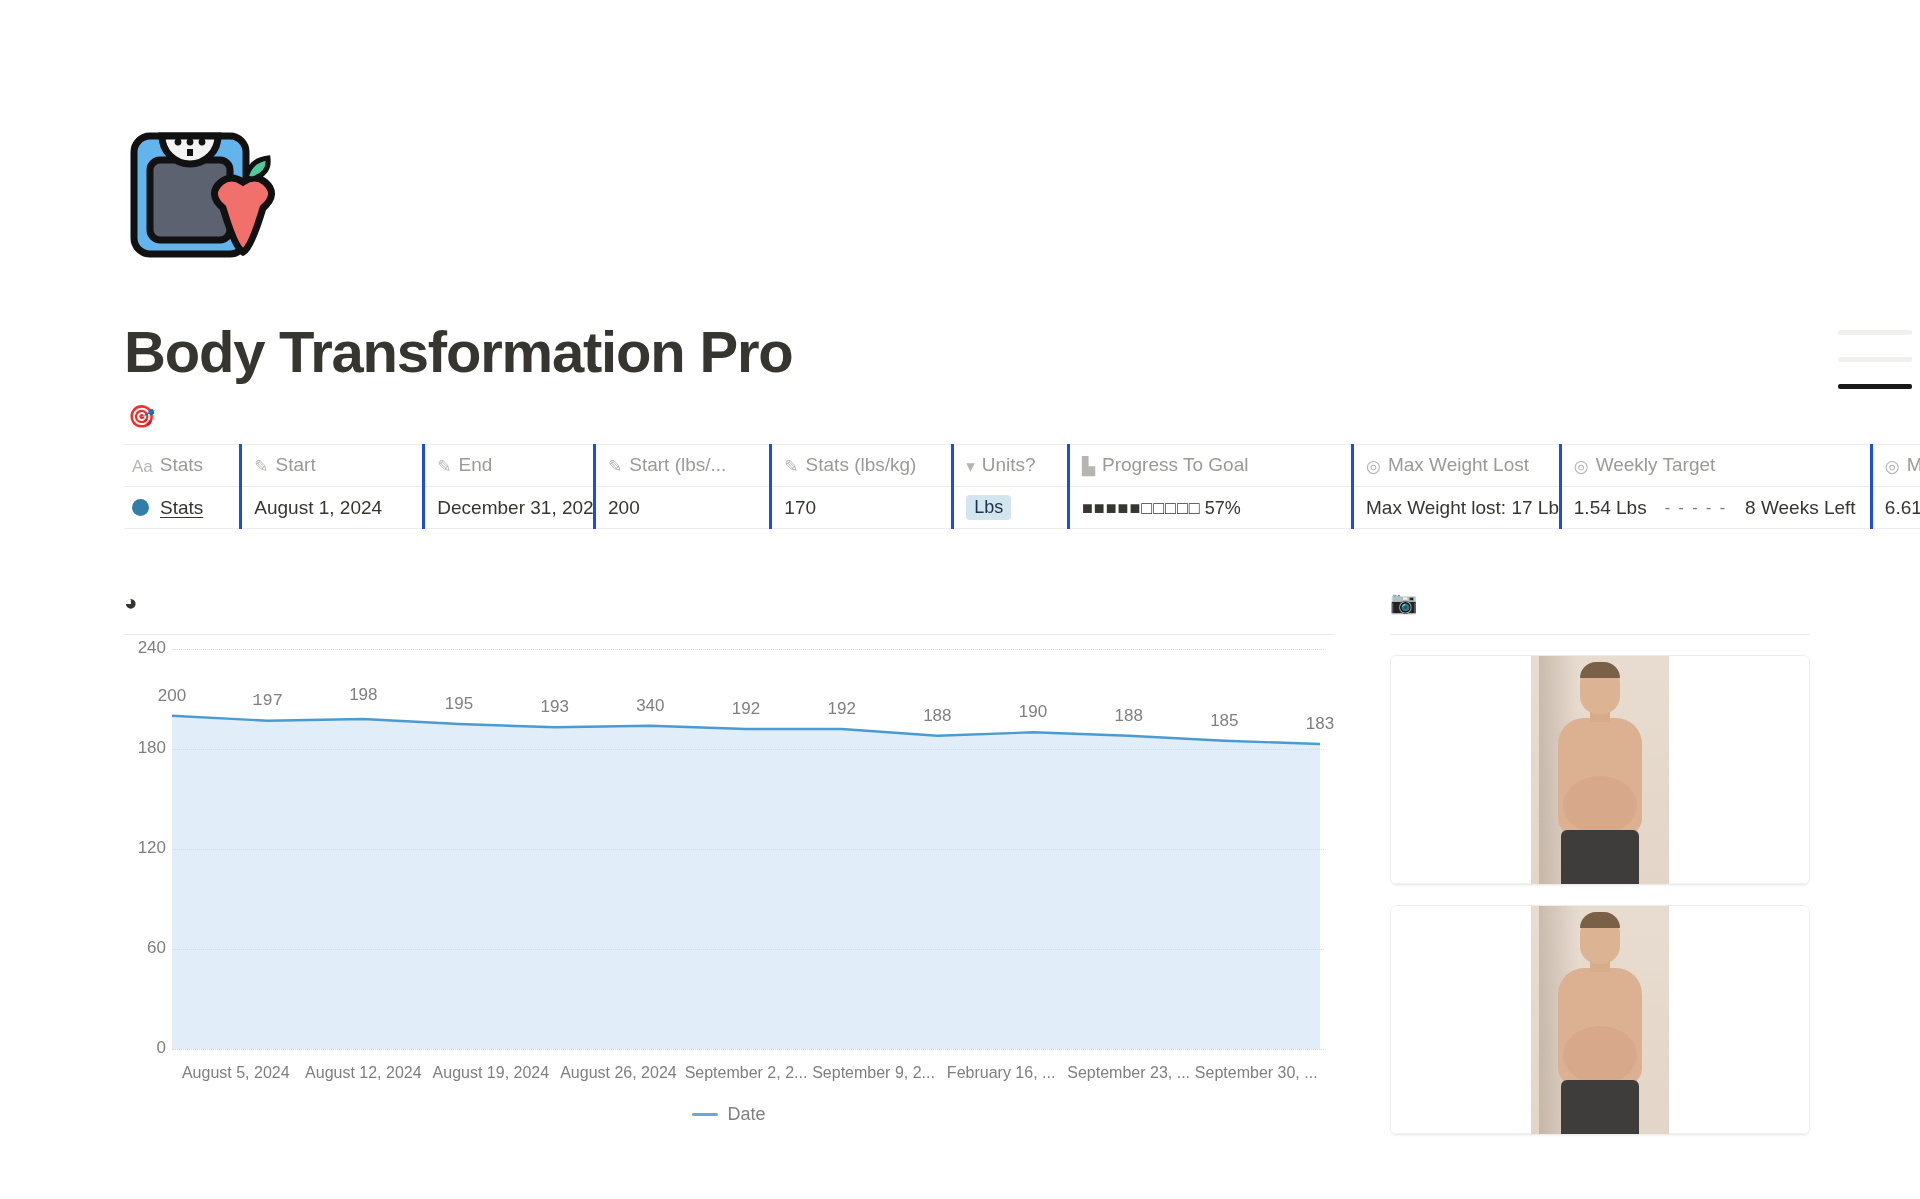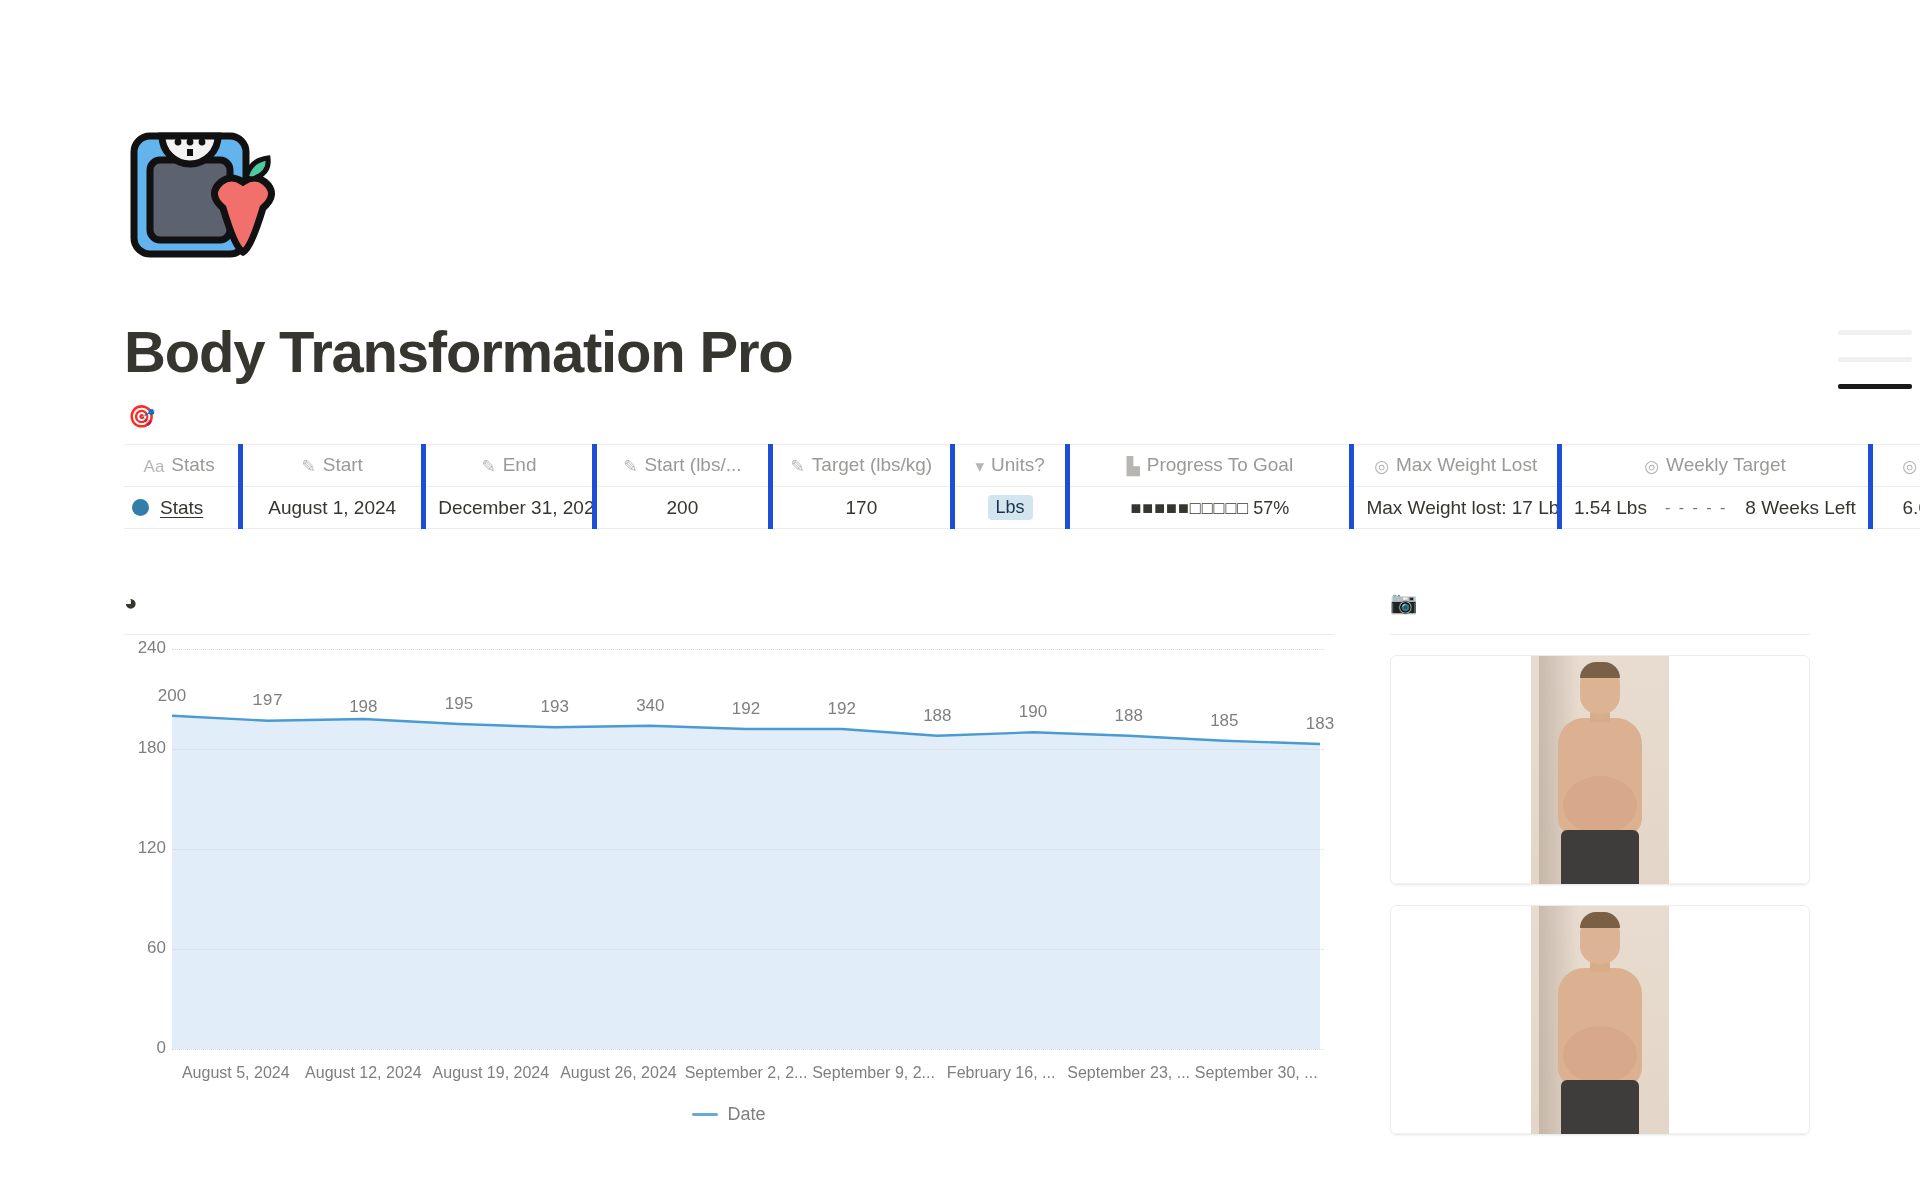--- a/index.html
+++ b/index.html
@@ -20,24 +20,24 @@
   }
   .title-rule-group { position: absolute; right: 8px; top: 330px; width: 74px; }
   .title-rule { height: 5px; background: #f0f0ef; margin-bottom: 22px; border-radius: 2px; }
   .title-rule.dark { background: #191919; height: 5px; margin-bottom: 0; }
 
   
   .db-icon { position: absolute; left: 128px; top: 404px; font-size: 22px; color: #37352f; }
   .db-wrap { position: absolute; left: 124px; top: 444px; width: 1796px; }
   table.db { border-collapse: collapse; width: 1850px; table-layout: fixed; }
   table.db th, table.db td {
-    border-right: 5px solid #1d4ed8;
+    border-right: 3px solid #1d4ed8;
     border-bottom: 1px solid #ececeb;
     height: 42px; padding: 0 12px;
-    font-size: 19px; font-weight: normal; text-align: center; white-space: nowrap;
+    font-size: 19px; font-weight: normal; text-align: left; white-space: nowrap;
     overflow: hidden;
   }
   table.db thead th { color: #9b9a97; border-top: 1px solid #ececeb; }
   table.db thead th:first-child, table.db tbody td:first-child { border-left: none; padding-left: 8px; }
   .colicon { display: inline-block; margin-right: 7px; color: #b6b5b2; font-size: 17px; vertical-align: -1px; }
   .hdr-txt { color: #9b9a97; }
   td.num { text-align: right; }
   .cell-main { display: flex; align-items: center; gap: 11px; }
   .dot { width: 17px; height: 17px; border-radius: 50%; background: #337ea9; flex: 0 0 auto; }
   .cell-main .lbl { text-decoration: underline; text-underline-offset: 3px; color: #37352f; }
@@ -149,21 +149,21 @@
           <th>
             <span class="colicon">✎</span><span class="hdr-txt">Start</span>
           </th>
           <th>
             <span class="colicon">✎</span><span class="hdr-txt">End</span>
           </th>
           <th>
             <span class="colicon">✎</span><span class="hdr-txt">Start (lbs/...</span>
           </th>
           <th>
-            <span class="colicon">✎</span><span class="hdr-txt">Target (lbs/kg)</span>
+            <span class="colicon">✎</span><span class="hdr-txt">Stats (lbs/kg)</span>
           </th>
           <th>
             <span class="colicon">▾</span><span class="hdr-txt">Units?</span>
           </th>
           <th>
             <span class="colicon">▙</span><span class="hdr-txt">Progress To Goal</span>
           </th>
           <th>
             <span class="colicon">◎</span><span class="hdr-txt">Max Weight Lost</span>
           </th>
@@ -226,21 +226,21 @@
         <div class="gridline" style="top: 300px;"></div>
         <div class="ylab" style="top: 289px; left: 0px;">60</div>
         <div class="gridline" style="top: 200px;"></div>
         <div class="ylab" style="top: 189px; left: 0px;">120</div>
         <div class="gridline" style="top: 100px;"></div>
         <div class="ylab" style="top: 89px; left: 0px;">180</div>
         <div class="gridline" style="top: 0px;"></div>
         <div class="ylab" style="top: -11px; left: 0px;">240</div>
         <div class="dlabel" style="left: 48px; top: 36.6667px;">200</div>
         <div class="dlabel" style="left: 143.667px; top: 41.6667px; font-family: Liberation Mono, monospace;">197</div>
-        <div class="dlabel" style="left: 239.333px; top: 48px;">198</div>
+        <div class="dlabel" style="left: 239.333px; top: 36px;">198</div>
         <div class="dlabel" style="left: 335px; top: 45px;">195</div>
         <div class="dlabel" style="left: 430.667px; top: 48.3333px;">193</div>
         <div class="dlabel" style="left: 526.333px; top: 46.6667px;">340</div>
         <div class="dlabel" style="left: 622px; top: 50px;">192</div>
         <div class="dlabel" style="left: 717.667px; top: 50px;">192</div>
         <div class="dlabel" style="left: 813.333px; top: 56.6667px;">188</div>
         <div class="dlabel" style="left: 909px; top: 53.3333px;">190</div>
         <div class="dlabel" style="left: 1004.67px; top: 56.6667px;">188</div>
         <div class="dlabel" style="left: 1100.33px; top: 61.6667px;">185</div>
         <div class="dlabel" style="left: 1196px; top: 65px;">183</div>

